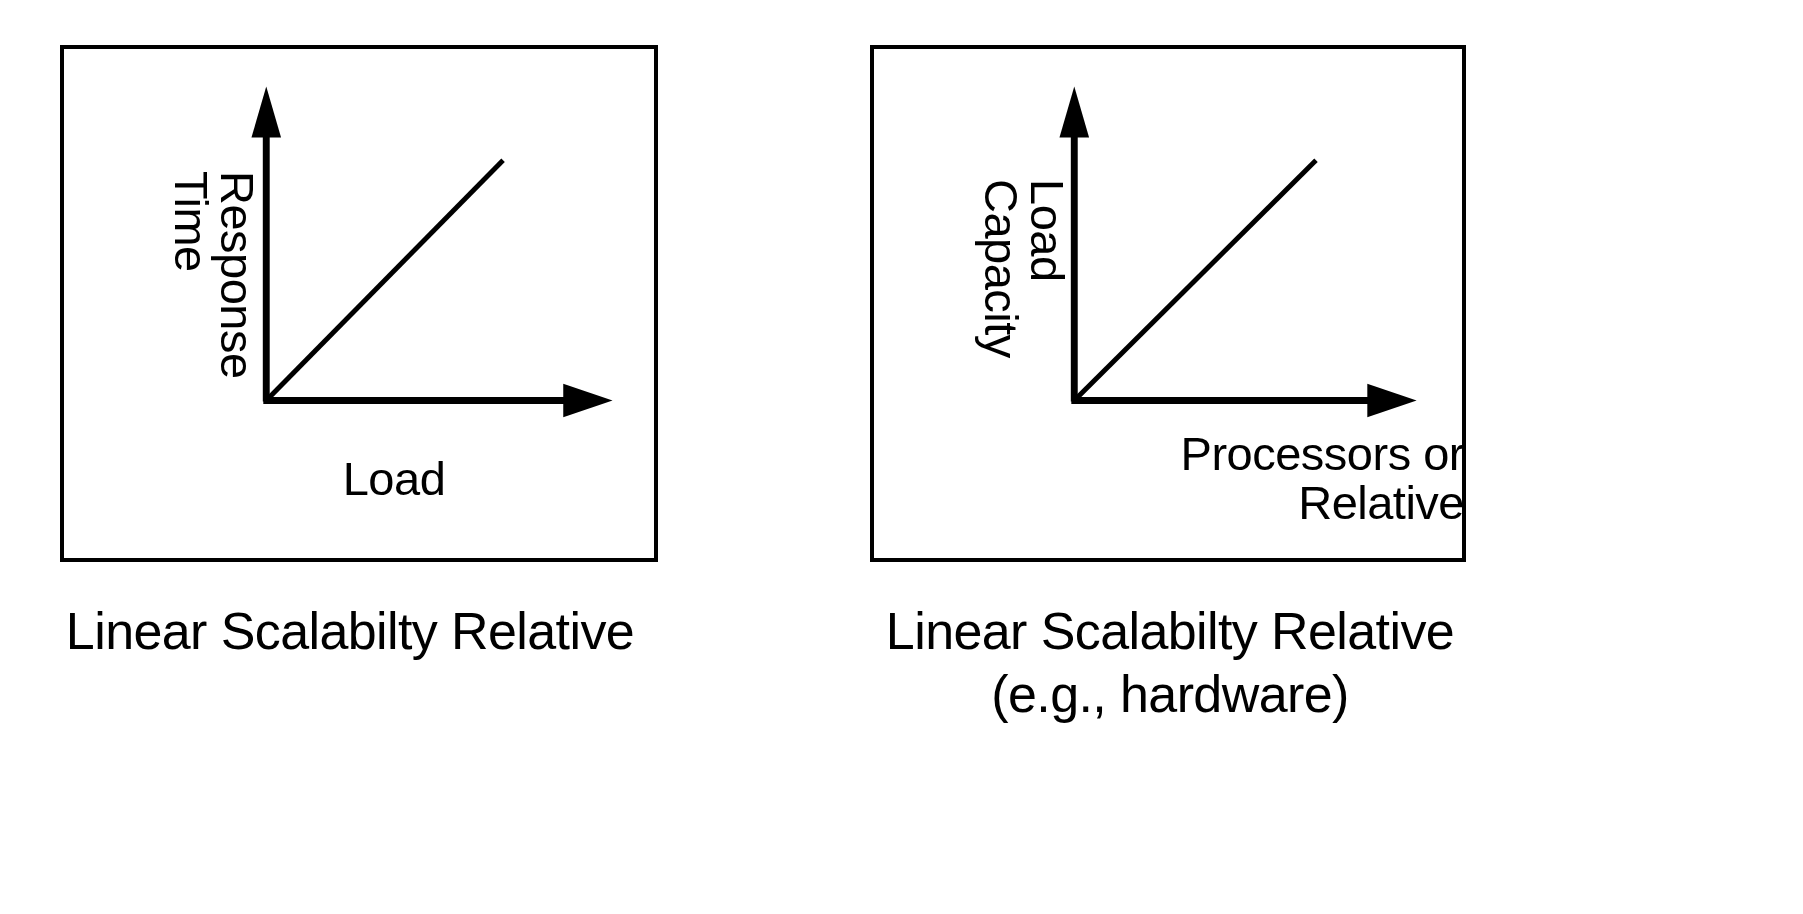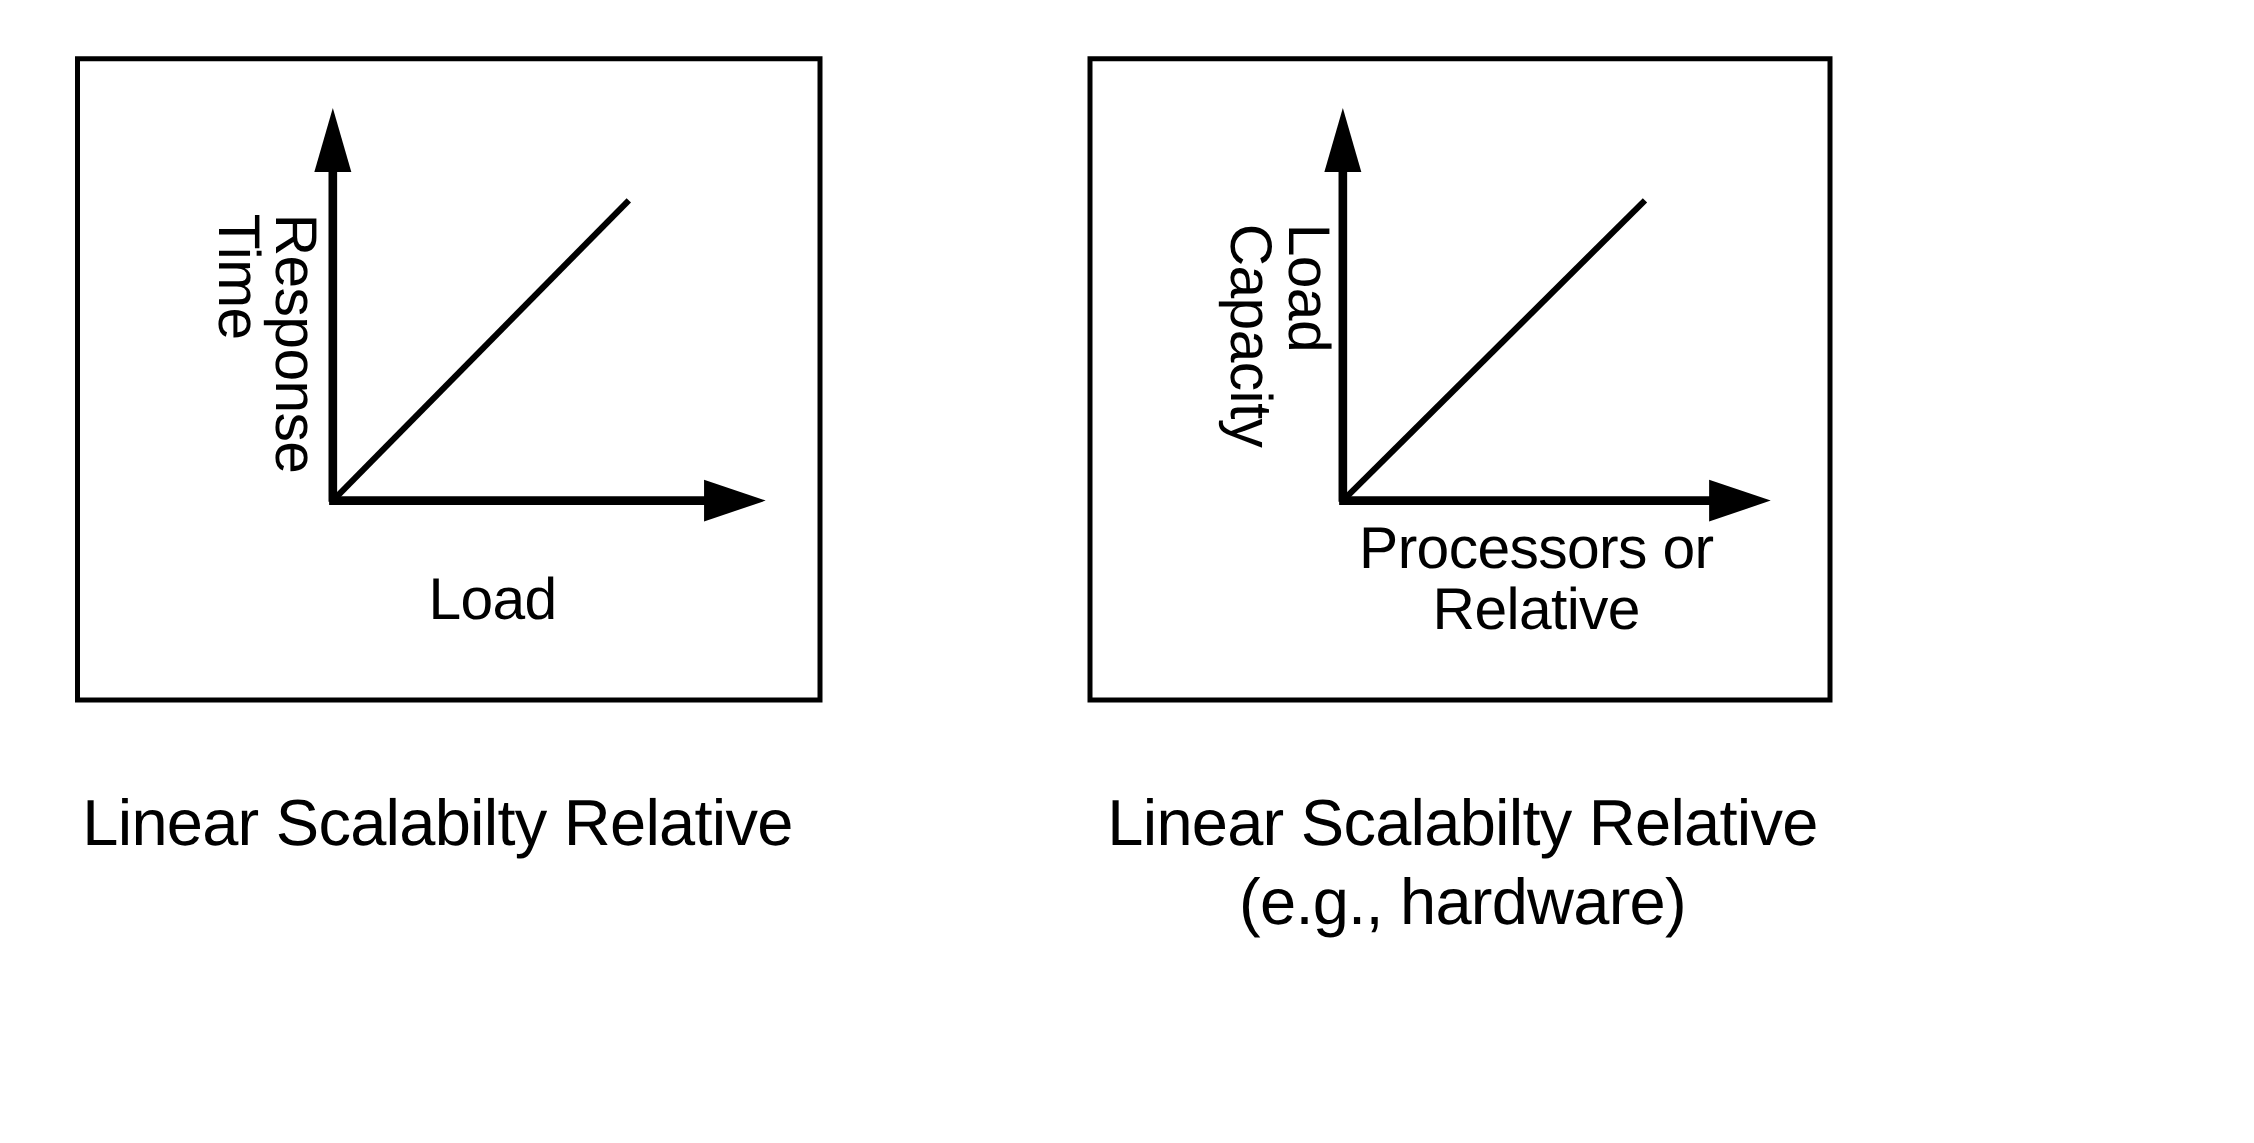--- a/index.html
+++ b/index.html
@@ -70,32 +70,31 @@
   
   .xlabel {
     position: absolute;
     font-size: 47px;
     line-height: 1.05;
     letter-spacing: -0.5px;
     text-align: center;
     white-space: nowrap;
   }
   #xlabel-left  { left: 180px; top: 405px; width: 300px; }
-  #xlabel-right { left: 120px; top: 364px; width: 470px; }
+  #xlabel-right { left: 120px; top: 380px; width: 470px; text-align: right; }
   .xlabel .xline { display: block; }
 
   
   .caption {
     position: absolute;
     top: 600px;
     font-size: 52px;
     line-height: 1.22;
     letter-spacing: -0.6px;
     text-align: center;
-    margin-top: 28px;
   }
   #caption-left  { left: 0px;  width: 700px; }
   #caption-right { left: 60px; width: 600px; }
   .caption .cline { display: block; }
 </style>
 </head>
 <body>
 
 <div id="canvas">
 

